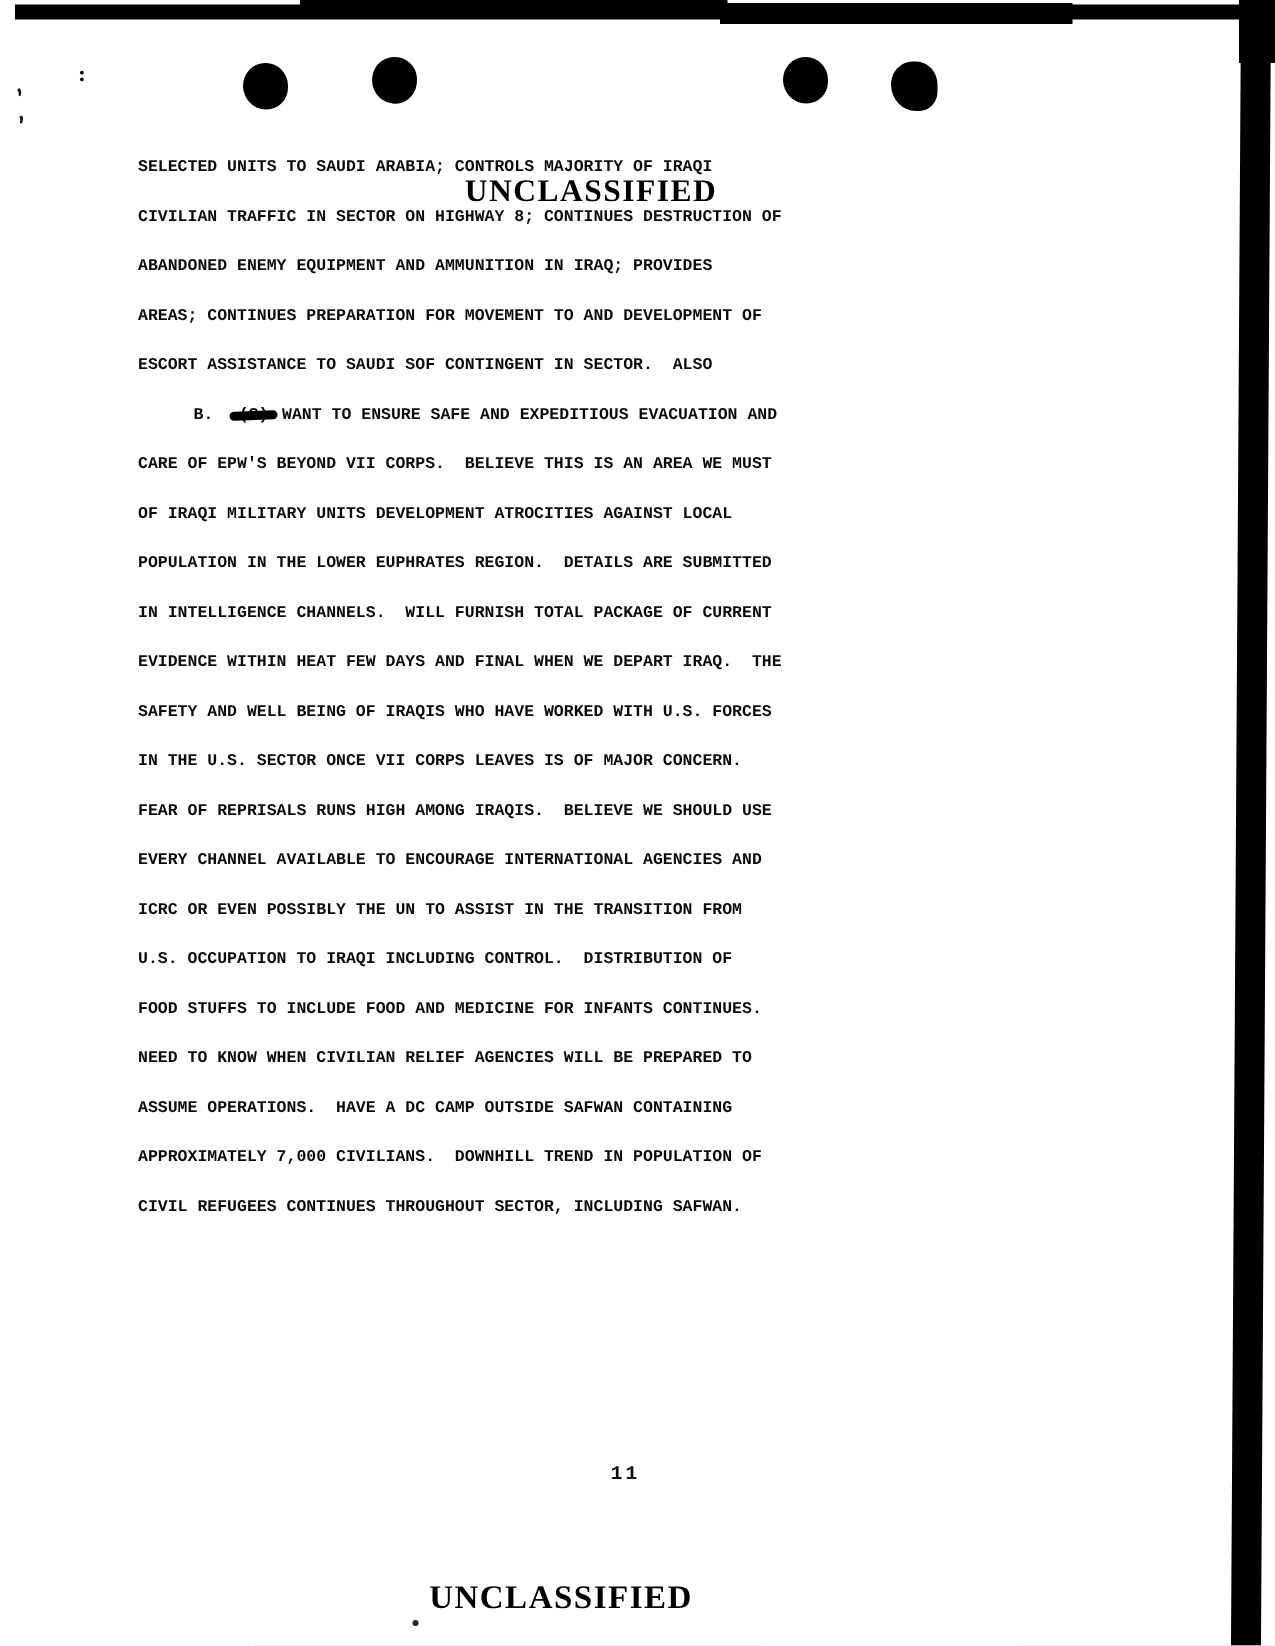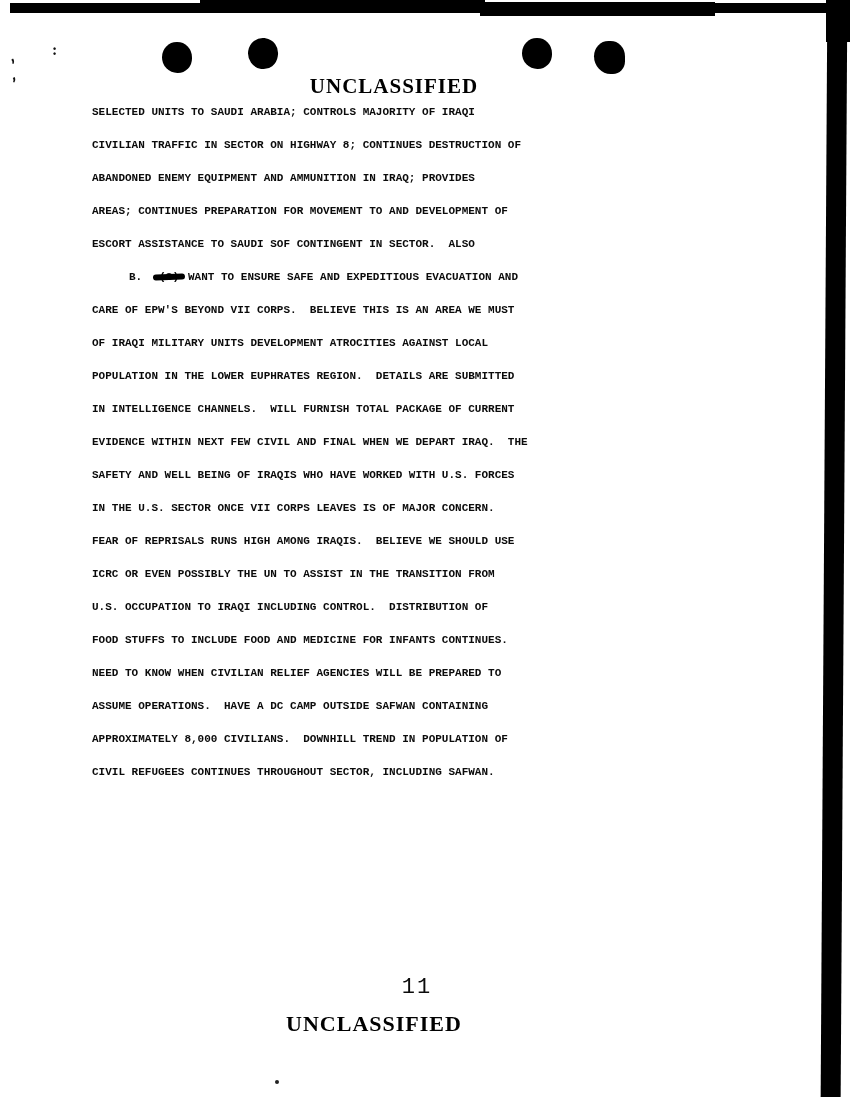--- a/index.html
+++ b/index.html
@@ -81,20 +81,21 @@
 
   
   .classification {
     position: absolute;
     transform: translateX(-50%);
     font-family: "Liberation Serif", "DejaVu Serif", serif;
     font-weight: bold;
     color: #000;
     letter-spacing: 1px;
     white-space: nowrap;
+    margin-top: 41px;
   }
   .classification.header { left: 394px; top: 74px; font-size: 21px; }
   .classification.footer { left: 374px; top: 1011px; font-size: 22px; }
 
   
   .body-text {
     position: absolute;
     left: 92px; top: 96px;
     width: 720px;
     font-size: 11px;
@@ -125,22 +126,22 @@
     background: #000;
     border-radius: 3px;
     transform: rotate(-2deg);
   }
 
   
   .page-number {
     position: absolute;
     left: 417px; top: 975px;
     transform: translateX(-50%);
-    font-size: 22px;
-    font-weight: normal;
+    font-size: 13px;
+    font-weight: bold;
     letter-spacing: 2px;
   }
 </style>
 </head>
 <body>
 
 <div class="page">
 
   <div class="scan-bar-top"></div>
   <div class="scan-bar-top-seg1"></div>
@@ -166,30 +167,31 @@
     <div class="line">ABANDONED ENEMY EQUIPMENT AND AMMUNITION IN IRAQ; PROVIDES</div>
     <div class="line">AREAS; CONTINUES PREPARATION FOR MOVEMENT TO AND DEVELOPMENT OF</div>
     <div class="line">ESCORT ASSISTANCE TO SAUDI SOF CONTINGENT IN SECTOR.  ALSO</div>
 
     <div class="line"><span class="para-label">B.</span><span class="struck">(S)</span><span>WANT TO ENSURE SAFE AND EXPEDITIOUS EVACUATION AND</span></div>
 
     <div class="line">CARE OF EPW'S BEYOND VII CORPS.  BELIEVE THIS IS AN AREA WE MUST</div>
     <div class="line">OF IRAQI MILITARY UNITS DEVELOPMENT ATROCITIES AGAINST LOCAL</div>
     <div class="line">POPULATION IN THE LOWER EUPHRATES REGION.  DETAILS ARE SUBMITTED</div>
     <div class="line">IN INTELLIGENCE CHANNELS.  WILL FURNISH TOTAL PACKAGE OF CURRENT</div>
-    <div class="line">EVIDENCE WITHIN NEXT FEW CIVIL AND FINAL WHEN WE DEPART IRAQ.  THE</div>
+    <div class="line">EVIDENCE WITHIN HEAT FEW DAYS AND FINAL WHEN WE DEPART IRAQ.  THE</div>
     <div class="line">SAFETY AND WELL BEING OF IRAQIS WHO HAVE WORKED WITH U.S. FORCES</div>
     <div class="line">IN THE U.S. SECTOR ONCE VII CORPS LEAVES IS OF MAJOR CONCERN.</div>
     <div class="line">FEAR OF REPRISALS RUNS HIGH AMONG IRAQIS.  BELIEVE WE SHOULD USE</div>
+    <div class="line">EVERY CHANNEL AVAILABLE TO ENCOURAGE INTERNATIONAL AGENCIES AND</div>
     <div class="line">ICRC OR EVEN POSSIBLY THE UN TO ASSIST IN THE TRANSITION FROM</div>
     <div class="line">U.S. OCCUPATION TO IRAQI INCLUDING CONTROL.  DISTRIBUTION OF</div>
     <div class="line">FOOD STUFFS TO INCLUDE FOOD AND MEDICINE FOR INFANTS CONTINUES.</div>
     <div class="line">NEED TO KNOW WHEN CIVILIAN RELIEF AGENCIES WILL BE PREPARED TO</div>
     <div class="line">ASSUME OPERATIONS.  HAVE A DC CAMP OUTSIDE SAFWAN CONTAINING</div>
-    <div class="line">APPROXIMATELY 8,000 CIVILIANS.  DOWNHILL TREND IN POPULATION OF</div>
+    <div class="line">APPROXIMATELY 7,000 CIVILIANS.  DOWNHILL TREND IN POPULATION OF</div>
     <div class="line">CIVIL REFUGEES CONTINUES THROUGHOUT SECTOR, INCLUDING SAFWAN.</div>
   </div>
 
   <div class="page-number">11</div>
 
   <div class="classification footer">UNCLASSIFIED</div>
 
 </div>
 
 </body></html>

